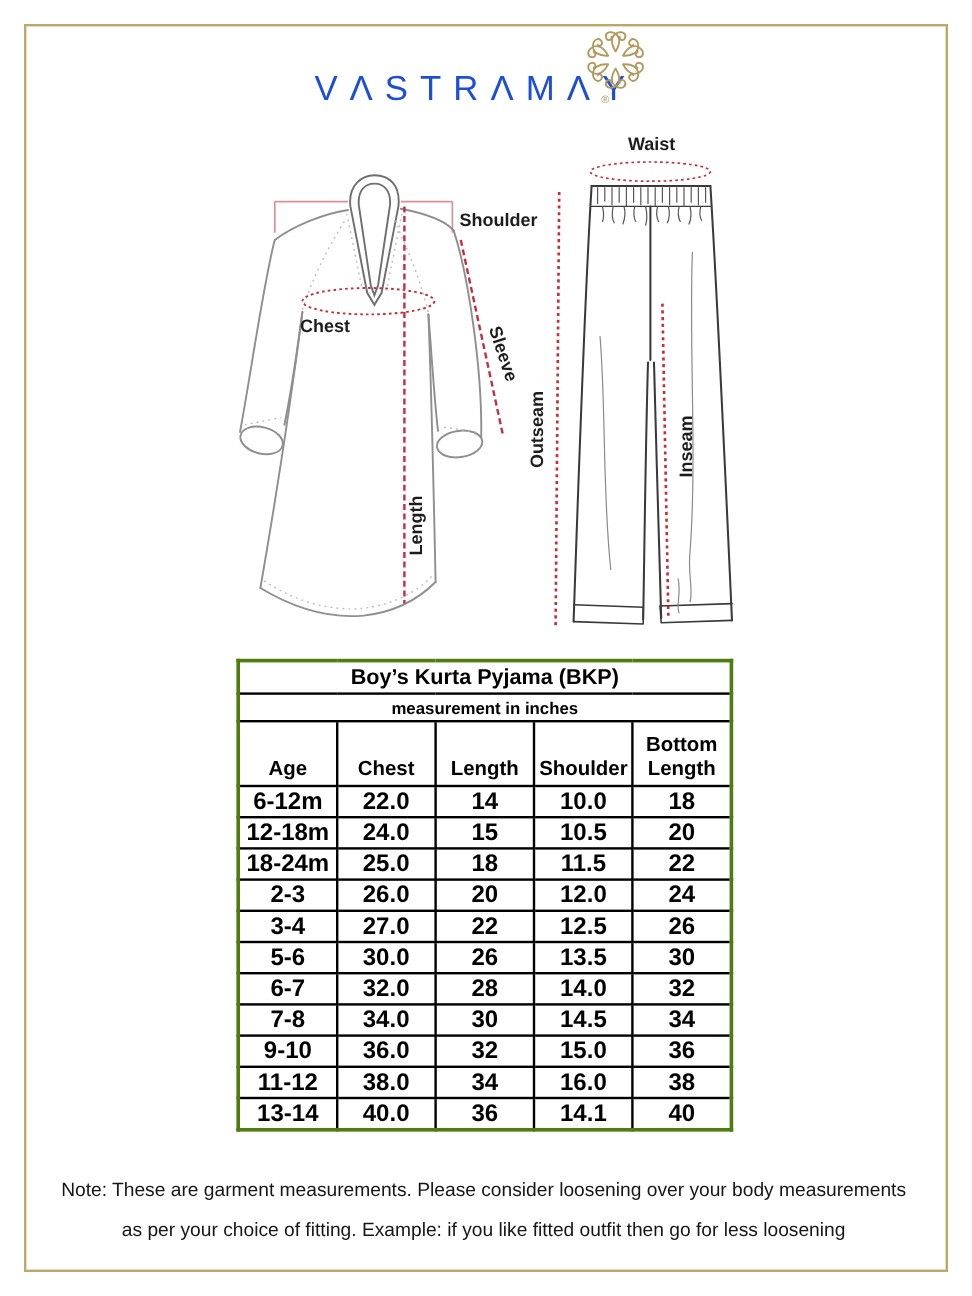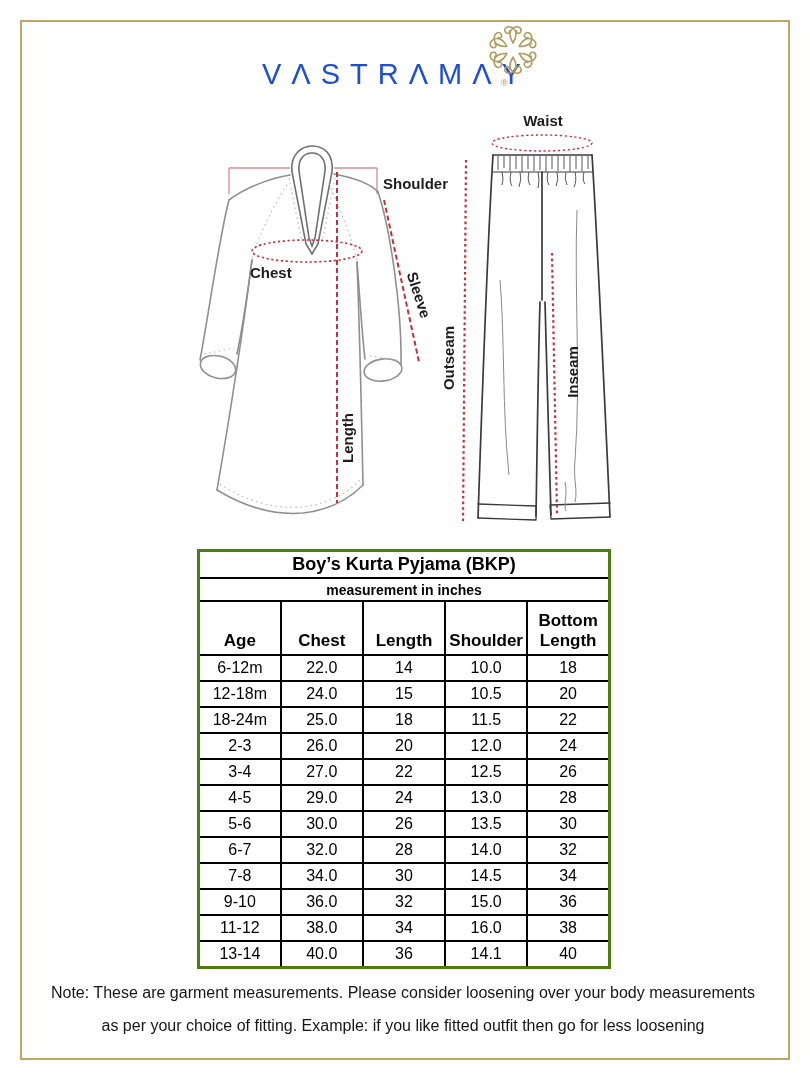--- a/index.html
+++ b/index.html
@@ -21,21 +21,21 @@
 
   
   .size-table{position:absolute;left:197px;top:549px;width:414px;border-collapse:collapse;
               table-layout:fixed;background:#fff;color:#000;border:3px solid #4d7c0f;}
   .size-table td,.size-table th{border:2px solid #000;text-align:center;padding:0;
               font-family:"Liberation Sans",sans-serif;}
   .t-title{font-size:18px;font-weight:bold;height:25px;}
   .t-sub  {font-size:14px;font-weight:bold;height:21px;}
   .t-head th{font-size:17px;font-weight:bold;vertical-align:bottom;
              padding:3px 2px;line-height:1.18;height:46px;}
-  .size-table tbody td{font-size:16px;font-weight:normal;height:24px;}
+  .size-table tbody td{font-size:20px;font-weight:bold;height:24px;}
 
   
   .note{position:absolute;left:40px;top:976px;width:726px;text-align:right;
         font-size:16px;line-height:33px;color:#161616;}
   .note span{display:block;text-align:center;}
 
   svg{position:absolute;overflow:visible;}
 </style>
 </head>
 <body>
@@ -216,27 +216,20 @@
         <td>24</td>
       </tr>
       <tr>
         <td>3-4</td>
         <td>27.0</td>
         <td>22</td>
         <td>12.5</td>
         <td>26</td>
       </tr>
       <tr>
-        <td>4-5</td>
-        <td>29.0</td>
-        <td>24</td>
-        <td>13.0</td>
-        <td>28</td>
-      </tr>
-      <tr>
         <td>5-6</td>
         <td>30.0</td>
         <td>26</td>
         <td>13.5</td>
         <td>30</td>
       </tr>
       <tr>
         <td>6-7</td>
         <td>32.0</td>
         <td>28</td>

